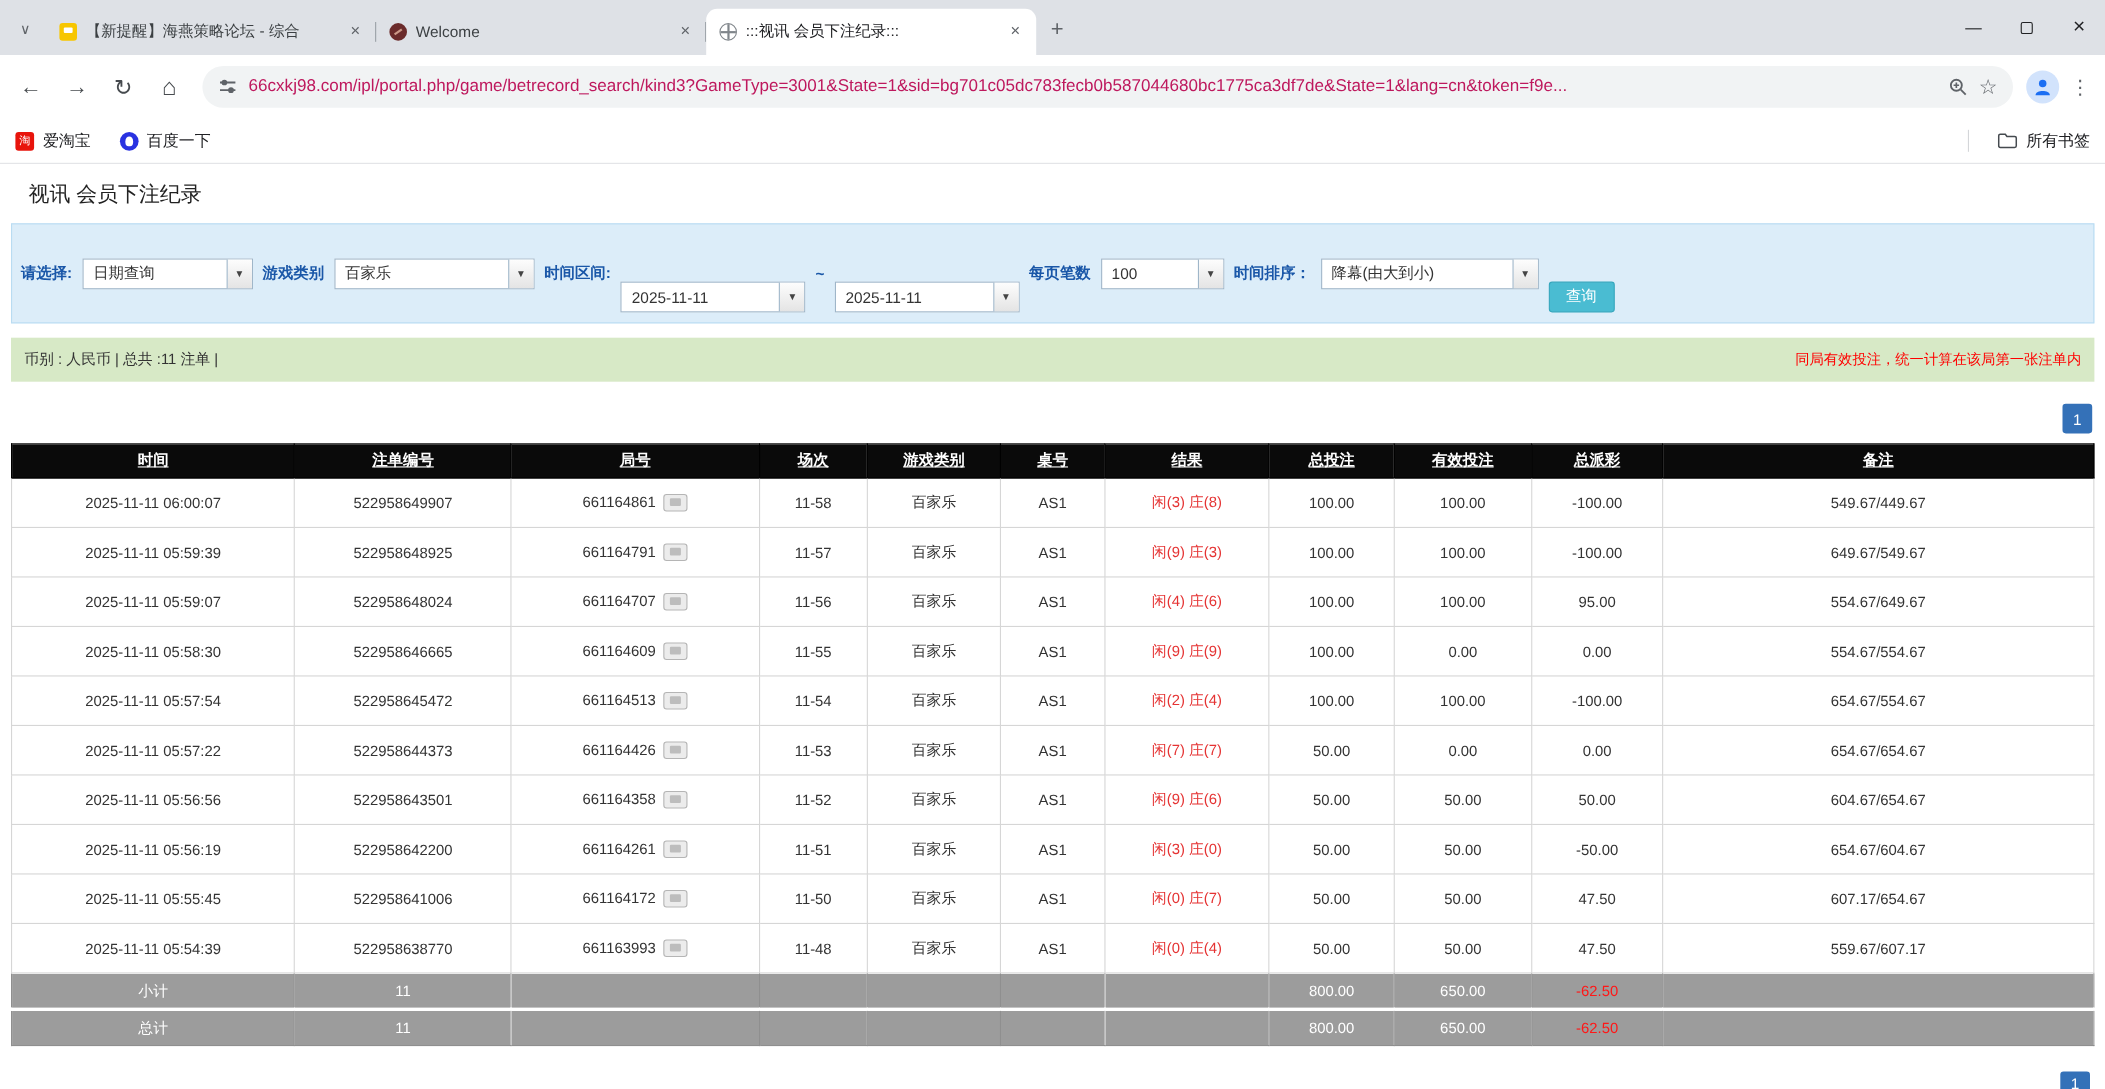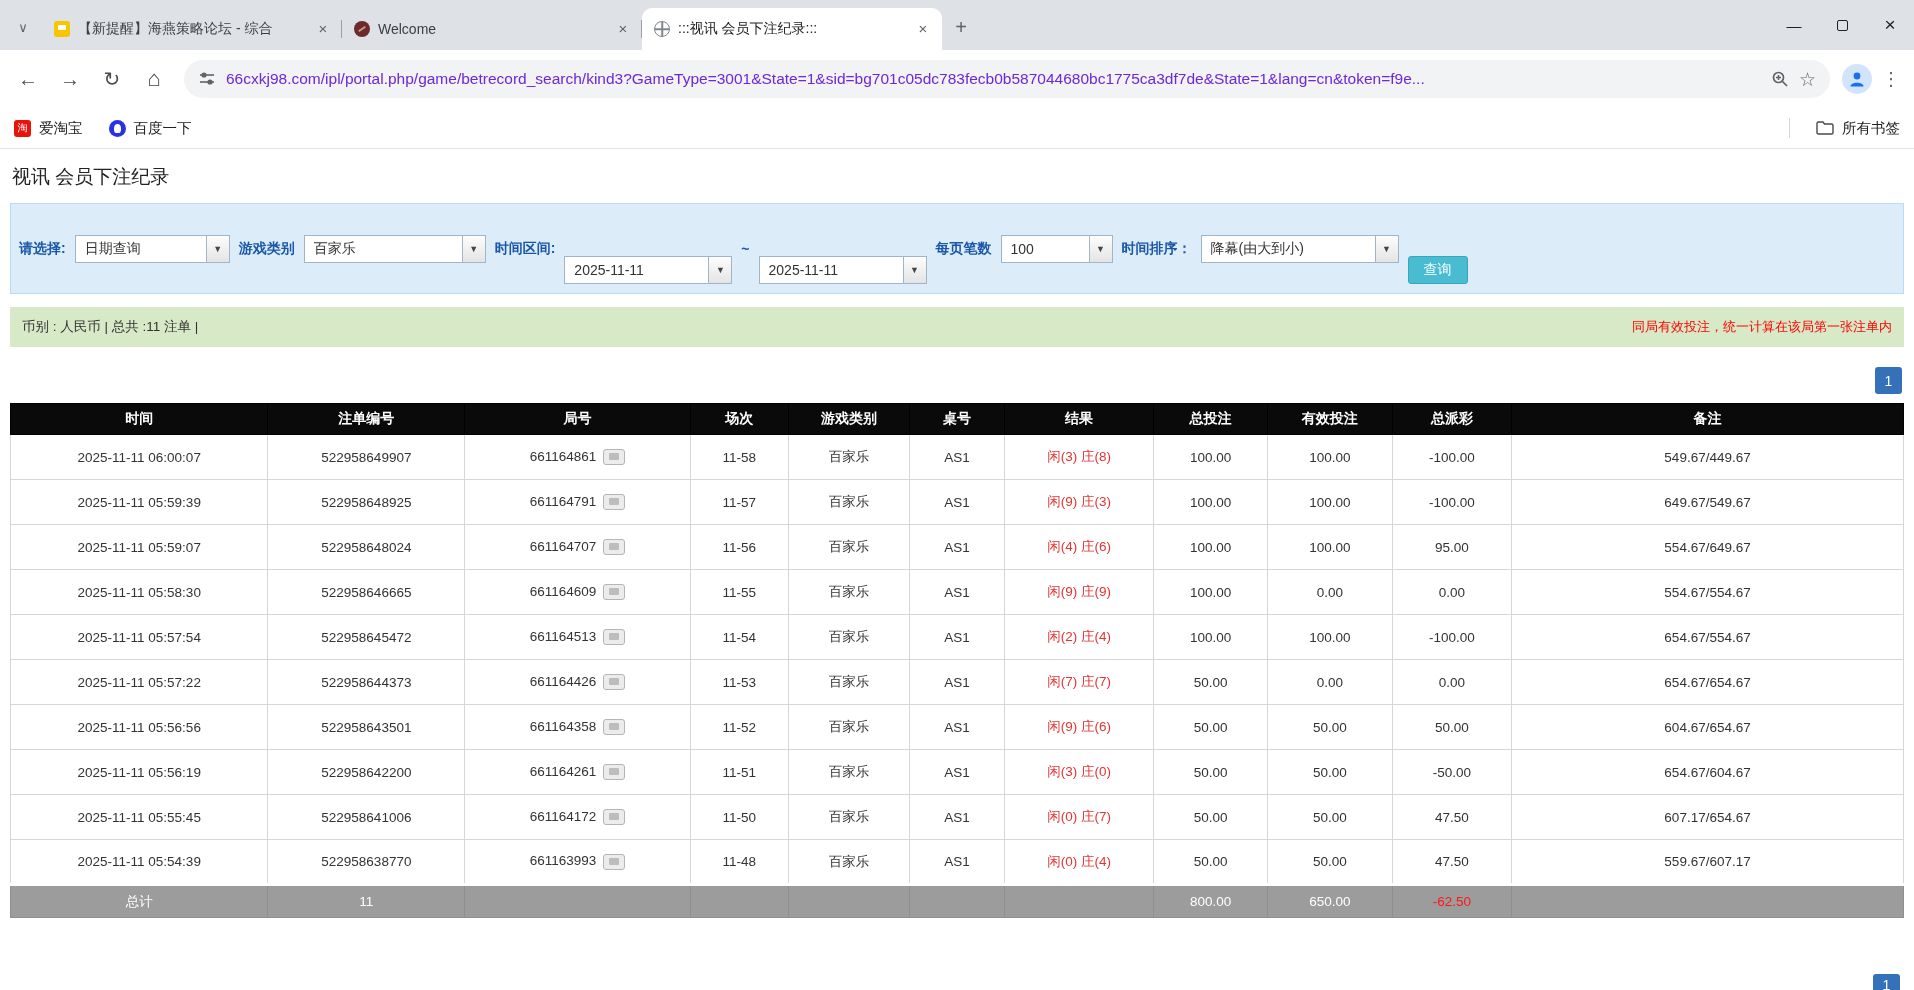--- a/index.html
+++ b/index.html
@@ -29,56 +29,56 @@
   .newtab-btn { width:30px; height:30px; margin:0 4px 8px; display:flex; align-items:center; justify-content:center; font-size:20px; color:#5f6368; border-radius:50%; }
   .strip-spacer { flex:1; }
   .win-controls { display:flex; height:50px; }
   .win-btn { width:48px; height:50px; display:flex; align-items:center; justify-content:center; color:#202124; font-size:15px; }
   .win-max-box { width:11px; height:11px; border:1.5px solid #202124; border-radius:2px; display:inline-block; }
 
   .toolbar { height:58px; background:#fff; display:flex; align-items:center; padding:0 10px; gap:6px; }
   .nav-btn { width:36px; height:36px; display:flex; align-items:center; justify-content:center; font-size:20px; color:#474b4f; border-radius:50%; }
   .addressbar { flex:1; height:38px; background:#f1f3f4; border-radius:19px; display:flex; align-items:center; padding:0 14px; gap:10px; margin:0 6px; }
   .site-icon svg, .pill-icon svg { display:block; }
-  .url-text { flex:1; font-size:15.5px; color:#6d28d9; white-space:nowrap; overflow:hidden; text-overflow:ellipsis; }
+  .url-text { flex:1; font-size:15.5px; color:#be185d; white-space:nowrap; overflow:hidden; text-overflow:ellipsis; }
   .pill-icon { color:#5f6368; display:flex; align-items:center; }
   .star-glyph { font-size:19px; color:#5f6368; }
   .avatar { width:30px; height:30px; border-radius:50%; background:#d2e3fc; display:flex; align-items:center; justify-content:center; }
   .kebab { width:26px; height:36px; display:flex; align-items:center; justify-content:center; font-size:18px; color:#5f6368; letter-spacing:0; }
 
   .bookmarksbar { height:41px; background:#fff; border-bottom:1px solid #e1e3e6; display:flex; align-items:center; padding:0 14px; gap:26px; font-size:14.5px; color:#202124; }
   .bookmark { display:flex; align-items:center; gap:8px; }
   .bm-icon-taobao { width:17px; height:17px; background:#e8140c; border-radius:3px; color:#fff; font-size:10px; display:flex; align-items:center; justify-content:center; }
   .bm-icon-baidu { width:17px; height:17px; border-radius:50%; background:#2932e1; position:relative; }
   .bm-icon-baidu:after { content:""; position:absolute; left:5px; top:4px; width:7px; height:9px; background:#fff; border-radius:50% 50% 40% 40%; }
   .bm-spacer { flex:1; }
   .bm-divider { width:1px; height:20px; background:#d4d6d9; }
   .all-bookmarks { display:flex; align-items:center; gap:8px; }
 
   
   .page { padding:0 10px; }
-  .page-title { font-size:19px; font-weight:400; color:#222; margin:15px 0 13px 2px; }
+  .page-title { font-size:19px; font-weight:400; color:#222; margin:15px 0 13px 16px; }
 
   .filterbar { border:1px solid #b9dcf2; background:#dcedf9; padding:9px 8px; display:flex; align-items:center; gap:9px; font-size:14px; }
   .f-label { color:#1a57a8; font-weight:700; white-space:nowrap; }
   .tilde { color:#1a57a8; font-weight:700; }
   .combo { display:inline-flex; height:28px; background:#fff; border:1px solid #9fb6c9; align-items:stretch; }
   .combo-text { display:flex; align-items:center; padding:0 9px; font-size:14px; color:#333; flex:1; white-space:nowrap; overflow:hidden; }
   .combo-btn { width:23px; border-left:1px solid #9fb6c9; background:linear-gradient(#fdfdfd,#e4e4e4); display:flex; align-items:center; justify-content:center; font-size:9px; color:#444; }
   .w-select { width:155px; } .w-game { width:182px; } .w-date { width:168px;margin-top:43px; } .w-pp { width:112px; } .w-sort { width:198px; }
   .search-btn { height:28px; padding:0 15px; background:#4abcd2; border:1px solid #36a7bd; border-radius:3px; color:#fff; font-size:14px; cursor:pointer;margin-top:43px; }
 
   .infobar { margin-top:13px; background:#d7e9c6; padding:11px 12px; display:flex; align-items:center; font-size:13.5px; color:#333; }
   .info-right { margin-left:auto; color:#ff0000; font-size:13px; }
 
   .pagination-row { display:flex; justify-content:flex-end; margin:20px 2px 9px 0; }
   .page-num { min-width:27px; height:27px; background:#3471b8; color:#fff; border-radius:3px; display:flex; align-items:center; justify-content:center; font-size:14px; cursor:pointer; }
 
   table.bet-table { width:100%; border-collapse:collapse; font-size:13.5px; table-layout:fixed; }
-  .bet-table th { background:#0a0a0a; color:#fff; font-weight:700; height:31px; border:1px solid #000; font-size:14px; }
+  .bet-table th { background:#0a0a0a; color:#fff; font-weight:700; height:31px; border:1px solid #000; font-size:14px;text-decoration:underline; }
   .bet-table td { border:1px solid #d6d6d6; height:45px; text-align:center; color:#333; padding:2px 4px; overflow:hidden; }
   .bet-link { color:#0668c9; }
   .neg { color:#ee1111; }
   .res-x, .res-z { color:#e53333;text-align:center; }
   .replay-btn { display:inline-block; width:22px; height:16px; background:#ececec; border:1px solid #b5b5b5; border-radius:3px; vertical-align:middle; margin-left:7px; position:relative; }
   .replay-btn:after { content:""; position:absolute; left:5px; top:3px; width:10px; height:7px; background:#bdbdbd; border-radius:1px; }
   .bet-table tr.footer-row td { background:#9c9c9c; color:#fff; height:33px; border:1px solid #8f8f8f; font-size:13.5px; }
   .bet-table tr.footer-row td.neg { color:#ff1717; }
   .bet-table tr.footer-total td { border-top:3px solid #fff; }
 
@@ -380,20 +380,33 @@
           <td><span>661163993</span><span class="replay-btn"></span></td>
           <td>11-48</td>
           <td>百家乐</td>
           <td>AS1</td>
           <td><span class="res-x">闲(0)</span> <span class="res-z">庄(4)</span></td>
           <td class="bet-link">50.00</td>
           <td>50.00</td>
           <td>47.50</td>
           <td>559.67/607.17</td>
         </tr>
+        <tr class="footer-row">
+          <td>小计</td>
+          <td>11</td>
+          <td></td>
+          <td></td>
+          <td></td>
+          <td></td>
+          <td></td>
+          <td>800.00</td>
+          <td>650.00</td>
+          <td class="neg">-62.50</td>
+          <td></td>
+        </tr>
         <tr class="footer-row footer-total">
           <td>总计</td>
           <td>11</td>
           <td></td>
           <td></td>
           <td></td>
           <td></td>
           <td></td>
           <td>800.00</td>
           <td>650.00</td>

